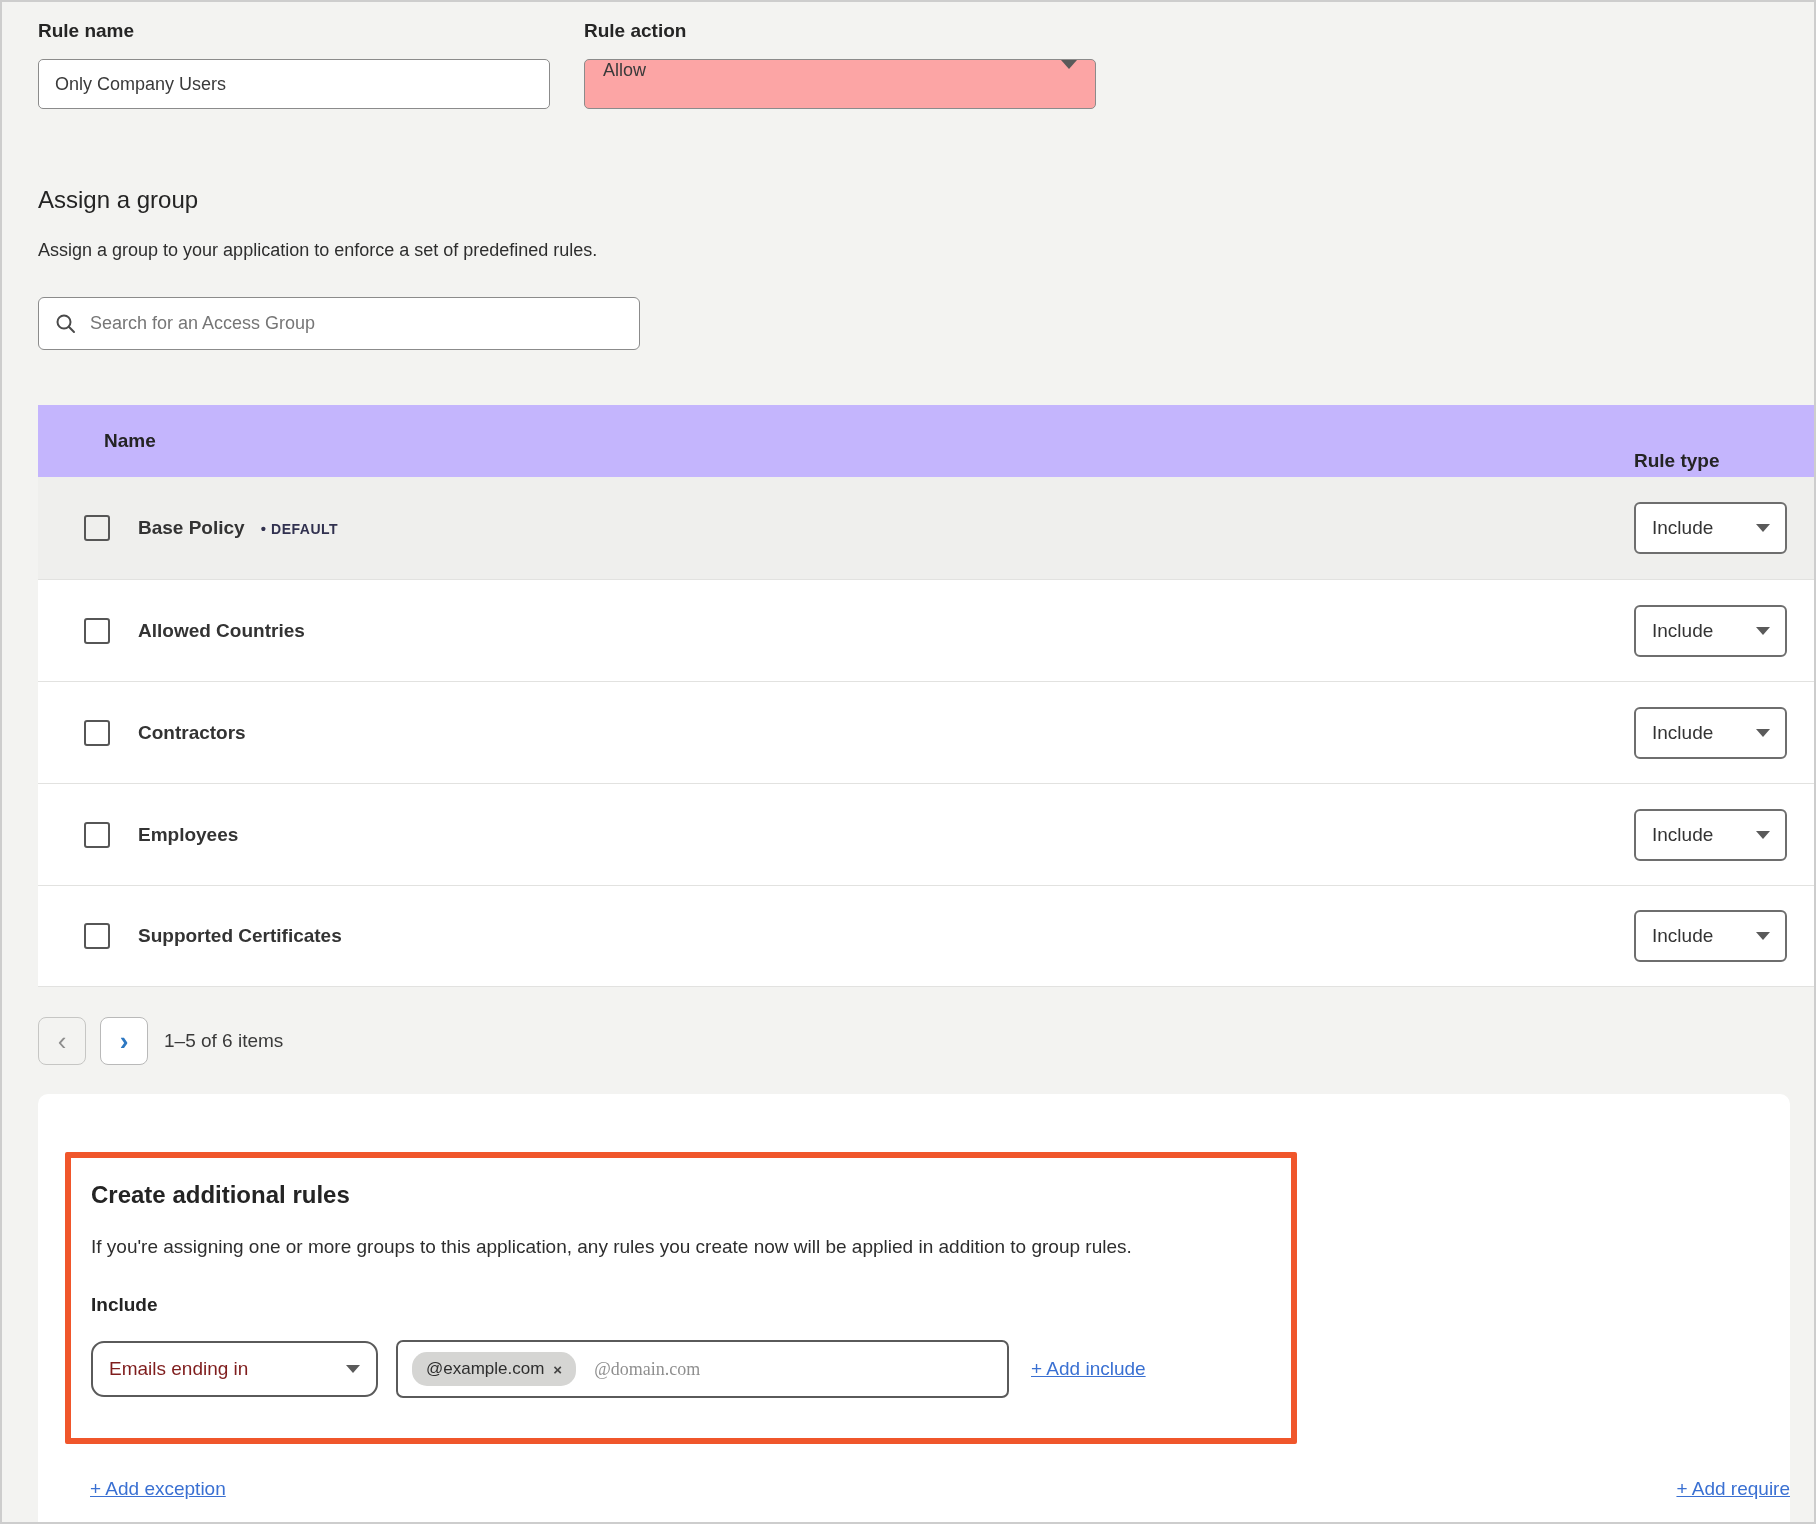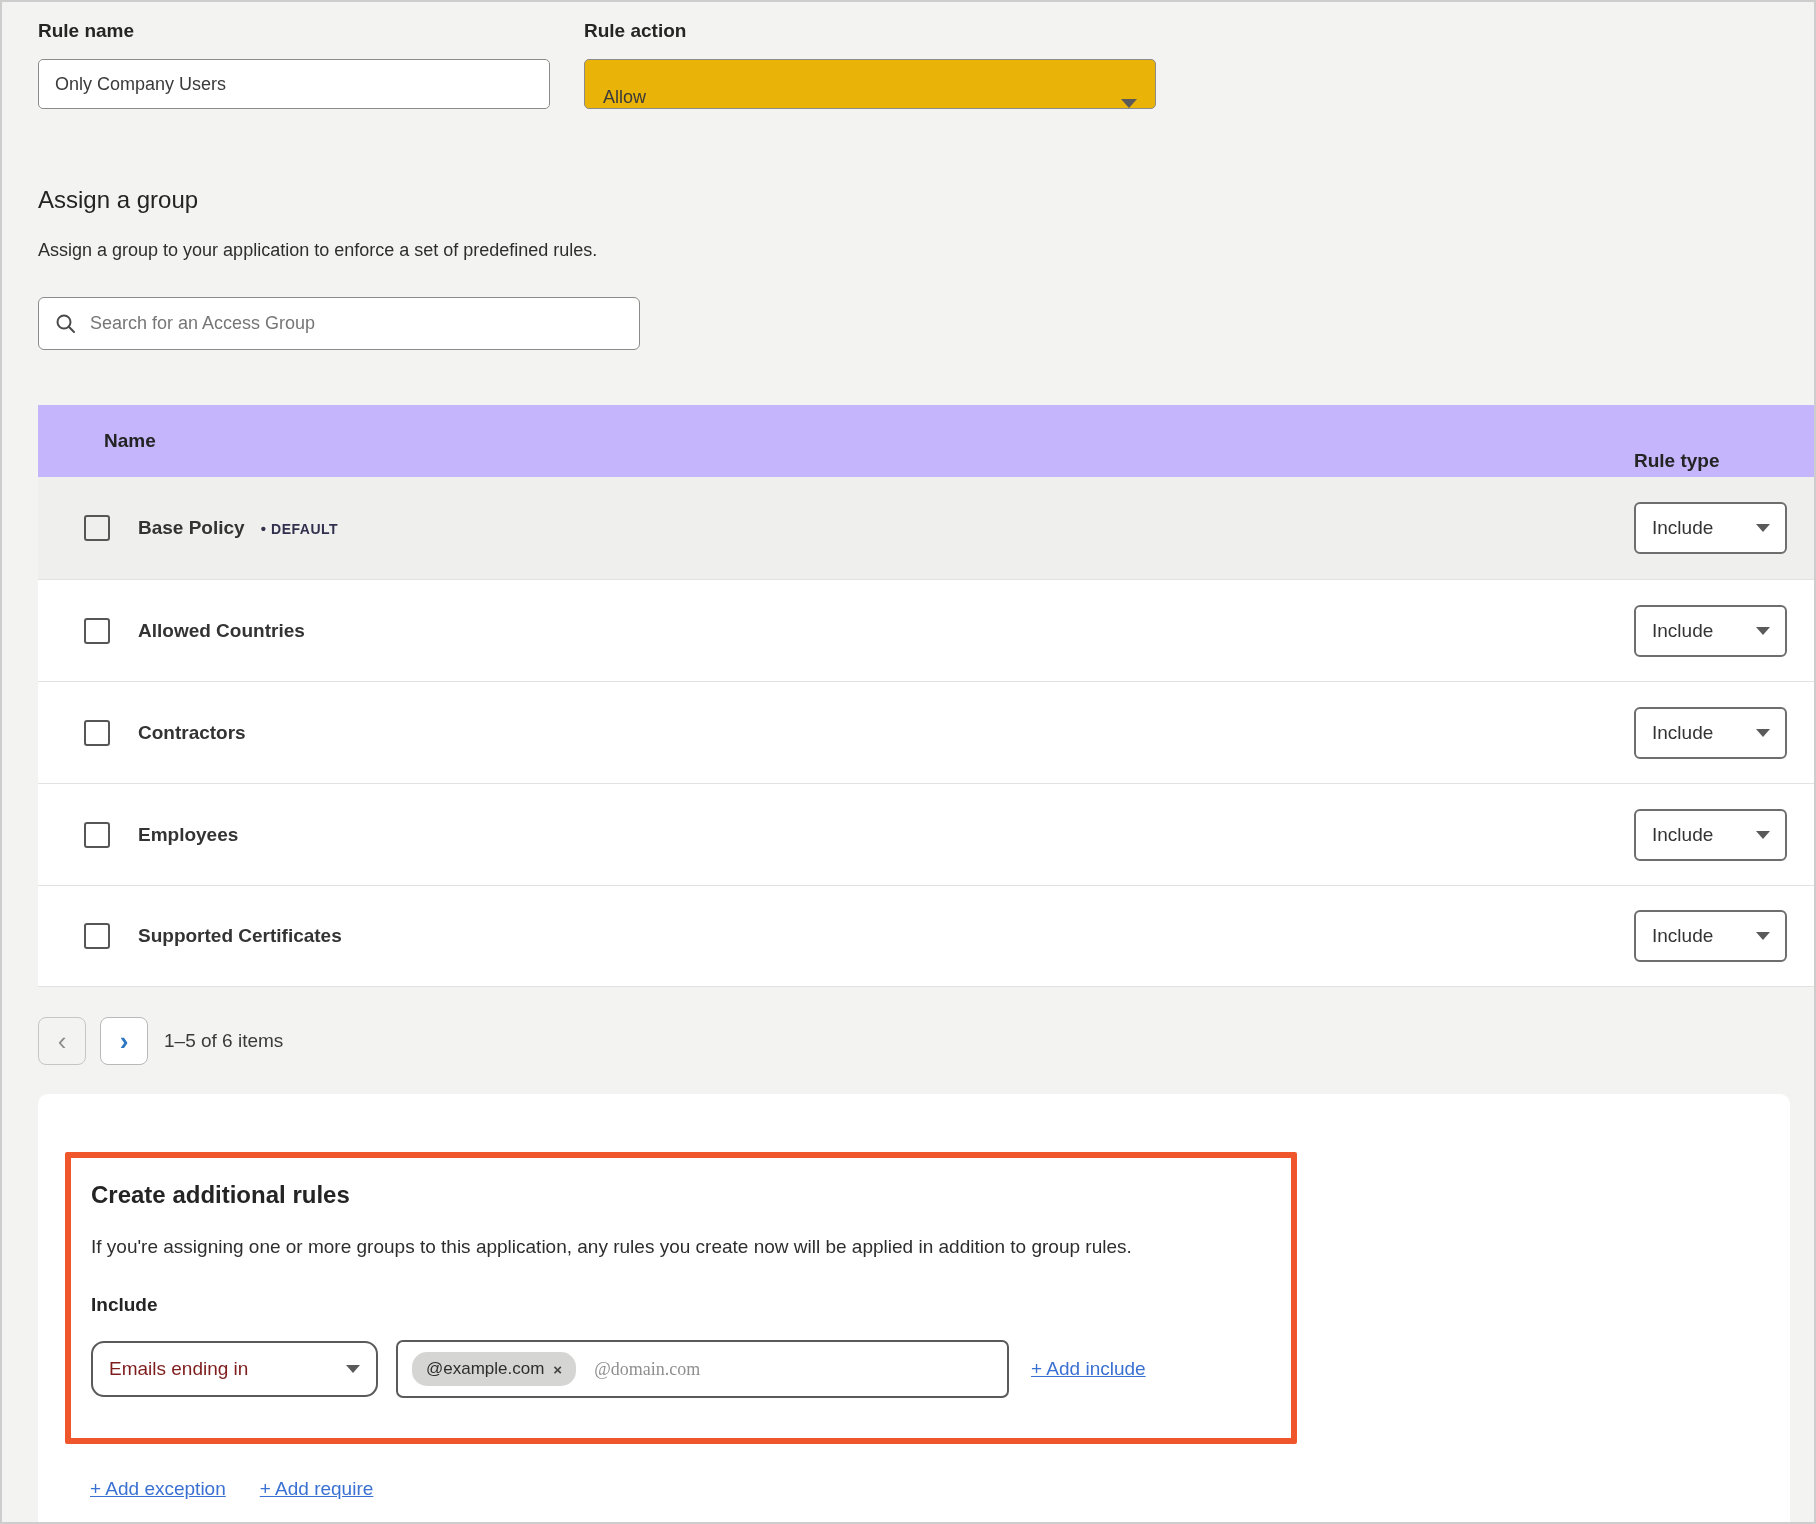--- a/index.html
+++ b/index.html
@@ -12,22 +12,22 @@
   
   .form-row { display:flex; gap:34px; padding:18px 6px 0 36px; }
   .field { display:flex; flex-direction:column; }
   .field label { font-size:19px; font-weight:bold; color:#252525; margin-bottom:17px; }
   .text-input {
     width:512px; height:50px; background:#fff; border:1px solid #8b8b8b;
     border-radius:5px; font-size:18px; color:#3a3a3a; padding:0 16px;
     font-family:"Liberation Sans", sans-serif; outline:none;
   }
   .select {
-    width:572px; height:50px; background:#eab308; border:1px solid #8b8b8b;
-    border-radius:5px; display:flex; align-items:flex-end; justify-content:space-between;
+    width:512px; height:50px; background:#fca5a5; border:1px solid #8b8b8b;
+    border-radius:5px; display:flex; align-items:flex-start; justify-content:space-between;
     padding:0 18px; font-size:18px; color:#3a3a3a; cursor:pointer;
   }
   .caret { width:0; height:0; border-left:8px solid transparent; border-right:8px solid transparent; border-top:9px solid #5a5a5a; }
   .caret.sm { border-left-width:7px; border-right-width:7px; border-top-width:8px; }
   
   .section-title { font-size:24px; font-weight:normal; color:#242424; margin:77px 0 0 36px; }
   .section-desc { font-size:18px; color:#2e2e2e; margin:26px 0 0 36px; }
   .search-box {
     margin:36px 0 0 36px; width:602px; height:53px; background:#fff;
     border:1px solid #8b8b8b; border-radius:6px; display:flex; align-items:center;
@@ -96,21 +96,21 @@
     color:#2e2e2e; display:flex; align-items:center; gap:9px; white-space:nowrap;
   }
   .chip .x { font-size:15px; color:#444; cursor:pointer; font-weight:bold; }
   .tag-input input {
     border:none; outline:none; flex:1; font-size:18px; color:#3a3a3a;
     font-family:Liberation Serif, serif; background:transparent; min-width:60px;
   }
   .tag-input input::placeholder { color:#8f8f8f; }
   a.blue-link { color:#3a70d2; font-size:19px; text-decoration:underline; cursor:pointer; white-space:nowrap; }
   .add-include { margin-left:22px; }
-  .footer-links { display:flex; gap:34px; margin:92px 0 0 52px; }
+  .footer-links { display:flex; gap:34px; margin:92px 0 0 52px;justify-content:space-between; }
   
   .mag { flex:0 0 auto; }
 </style>
 </head>
 <body>
 
 <div class="page">
 
   <div class="form-row">
     <div class="field">

